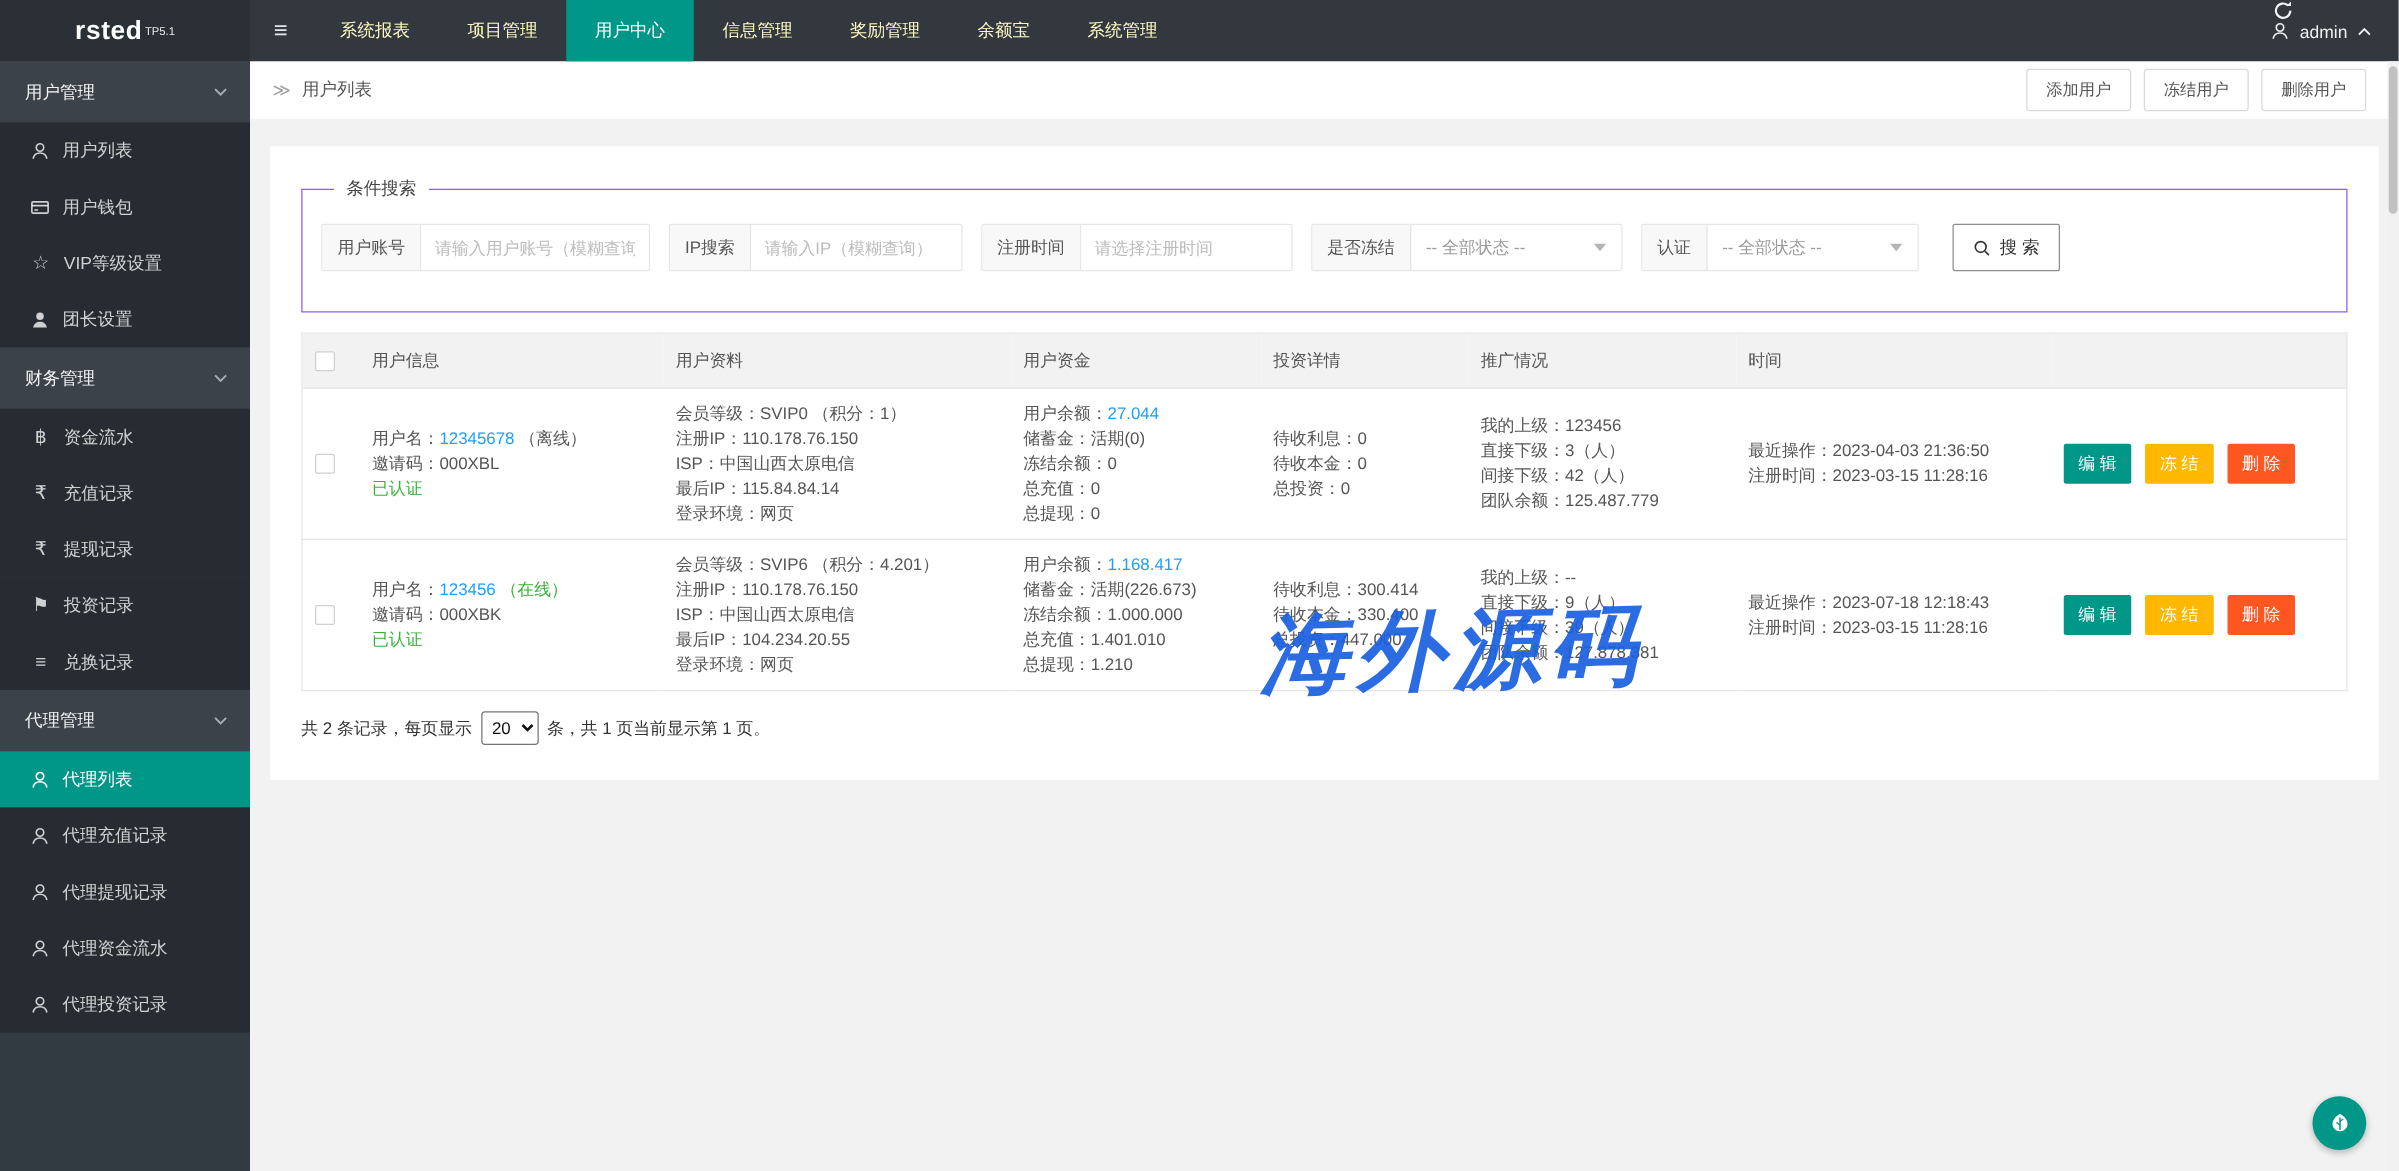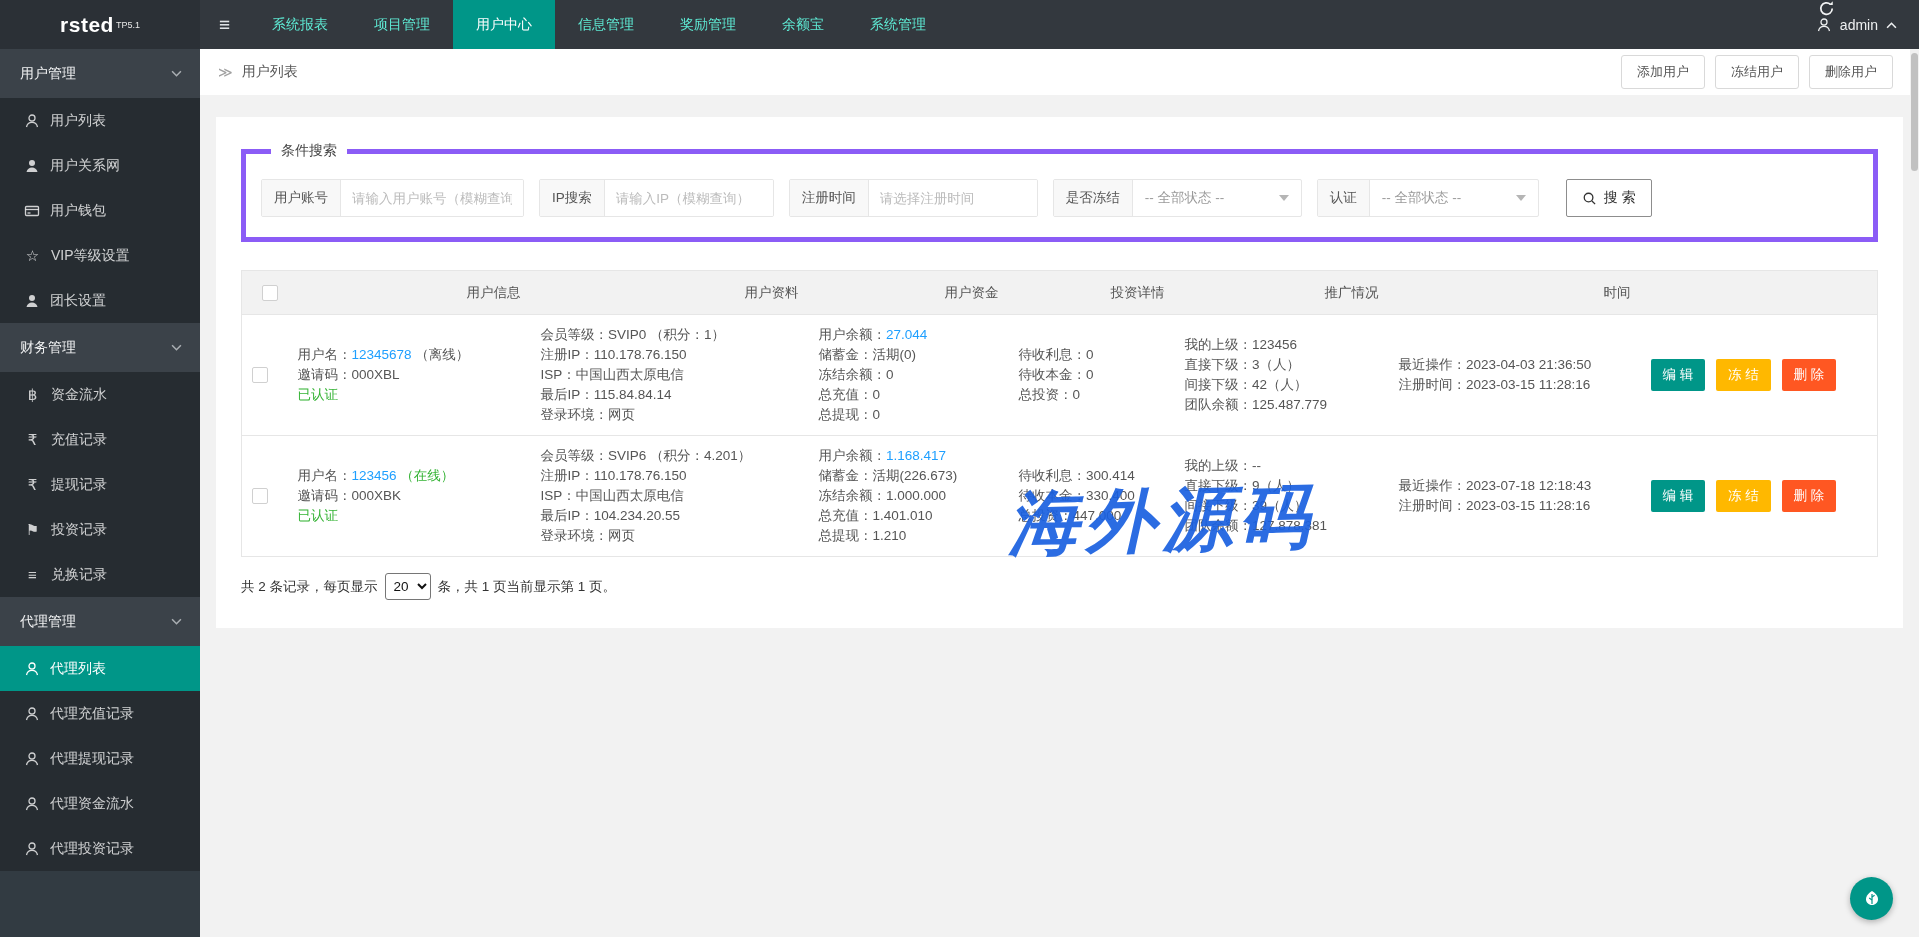--- a/index.html
+++ b/index.html
@@ -11,21 +11,21 @@
     font-size: 14px;
     color: #555;
   }
   
   .topbar { height: 49px; background: #33383e; display: flex; align-items: stretch; position: relative; z-index: 10; }
   .logo { width: 200px; background: #2b3036; color: #fff; display: flex; align-items: center; justify-content: center; }
   .logo b { font-size: 21px; font-weight: bold; letter-spacing: .5px; }
   .logo sup { font-size: 9px; margin-left: 2px; color: #e8e8e8; }
   .burger { display: flex; align-items: center; padding: 0 19px; color: #dfe3e6; font-size: 19px; cursor: pointer; }
   .topnav { display: flex; align-items: stretch; }
-  .topnav .tn { display: flex; align-items: center; padding: 0 23px; color: #5eead4; font-size: 14px; cursor: pointer; }
+  .topnav .tn { display: flex; align-items: center; padding: 0 23px; color: #fef9c3; font-size: 14px; cursor: pointer; }
   .topnav .tn.active { background: #009688; color: #fff; }
   .top-right { margin-left: auto; display: flex; align-items: stretch; flex-direction: column; }
   .icon-btn { display: flex; align-items: center; padding: 0 24px; cursor: pointer; }
   .admin-box { display: flex; align-items: center; gap: 8px; padding: 0 22px; color: #eef0f1; cursor: pointer; }
   
   .side { position: absolute; top: 49px; left: 0; bottom: 0; width: 200px; background: #323b42; z-index: 9; }
   .sgroup { height: 49px; background: #3b4249; color: #f2f3f4; display: flex; align-items: center; padding: 0 18px 0 20px; font-size: 14px; cursor: pointer; }
   .sgroup .gchev { margin-left: auto; opacity: .75; }
   .sitem { height: 45px; background: #262c31; color: rgba(255,255,255,.78); display: flex; align-items: center; gap: 10px; padding-left: 24px; font-size: 14px; cursor: pointer; }
   .sitem.active { background: #009688; color: #fff; }
@@ -34,35 +34,35 @@
   
   .main { margin-left: 200px; }
   .crumbbar { height: 46px; background: #fff; display: flex; align-items: center; justify-content: space-between; padding: 0 16px 0 18px; }
   .crumb { display: flex; align-items: center; gap: 9px; }
   .crumb .arr { color: #a0a0a0; font-size: 14px; }
   .crumb .ttl { color: #555; font-size: 14px; }
   .crumb-btns { display: flex; gap: 10px; margin-right: 10px; }
   .pg-btn { background: #fff; border: 1px solid #d9d9d9; border-radius: 3px; color: #555; font-size: 13px; padding: 7px 15px; cursor: pointer; font-family: inherit; }
   .card { margin: 22px 16px 0; background: #fff; padding: 25px 25px 28px; position: relative; }
   
-  fieldset.search { border: 5px solid #8b5cf6; padding: 19px 15px 20px; margin-bottom: 28px; }
+  fieldset.search { border: 1px solid #8b5cf6; padding: 19px 15px 32px; margin-bottom: 16px; }
   fieldset.search legend { font-size: 14px; color: #444; padding: 0 10px; margin-left: 10px; }
   .filters { display: flex; align-items: center; gap: 15px; }
   .igroup { display: flex; align-items: stretch; height: 38px; border: 1px solid #e6e6e6; border-radius: 2px; background: #fff; overflow: hidden; }
   .ilabel { background: #f8f8f8; border-right: 1px solid #e6e6e6; display: flex; align-items: center; padding: 0 12px; font-size: 13.5px; color: #555; white-space: nowrap; text-align: right; }
   .igroup input { border: 0; outline: 0; padding: 0 11px; font-size: 13.5px; color: #333; font-family: inherit; }
   .igroup input::placeholder { color: #bcbcbc; }
   .in-account { width: 182px; } .in-ip { width: 168px; } .in-time { width: 168px; }
   .selbox { display: flex; align-items: center; justify-content: space-between; width: 168px; padding: 0 12px; color: #9a9a9a; font-size: 13.5px; cursor: pointer; }
   .caret-down { width: 0; height: 0; border-left: 5px solid transparent; border-right: 5px solid transparent; border-top: 6px solid #b5b5b5; }
   .search-btn { height: 38px; display: inline-flex; align-items: center; gap: 7px; background: #fff; border: 1px solid #8d8d8d; border-radius: 2px; padding: 0 15px; font-size: 14px; color: #333; margin-left: 12px; cursor: pointer; font-family: inherit; }
   
   table.grid { width: 100%; border-collapse: collapse; border: 1px solid #e6e6e6; font-size: 13.5px; color: #555; table-layout: fixed; }
   table.grid thead tr { background: #f2f2f2; height: 44px; }
-  table.grid th { font-weight: normal; text-align: right; padding: 0 10px; color: #555; }
+  table.grid th { font-weight: normal; text-align: left; padding: 0 10px; color: #555; }
   table.grid td { padding: 10px 10px; border-top: 1px solid #e6e6e6; vertical-align: middle; line-height: 20px; }
   .chk { width: 16px; height: 16px; border: 1px solid #d0d0d0; border-radius: 2px; background: #fff; display: inline-block; vertical-align: middle; cursor: pointer; }
   .link { color: #1E9FFF; cursor: pointer; text-decoration: none; }
   .green { color: #35b335; }
   .dim { color: #555; }
   .btn-act { display: inline-block; padding: 7px 12px; border-radius: 2px; color: #fff; font-size: 13.5px; margin-right: 7px; cursor: pointer; border: 0; font-family: inherit; white-space: nowrap; }
   .b-edit { background: #009688; } .b-frz { background: #FFB800; } .b-del { background: #FF5722; }
   .col-chk { width: 46px; } .col-info { width: 243px; } .col-prof { width: 278px; }
   .col-fund { width: 200px; } .col-inv { width: 166px; } .col-pro { width: 214px; }
   .col-time { width: 252px; } .col-act { width: auto; }
@@ -137,27 +137,20 @@
     <svg class="gchev" width="11" height="7" viewBox="0 0 10 6">
         <path d="M1 1l4 4 4-4" stroke="#cfd3d6" stroke-width="1.4" fill="none"></path>
       </svg>
   </div>
   <div class="sitem">
     <svg class="sv" viewBox="0 0 16 16">
         <circle cx="8" cy="5" r="3" fill="none" stroke="currentColor" stroke-width="1.3"></circle>
         <path d="M2.5 14c.6-3 2.9-4.6 5.5-4.6s4.9 1.6 5.5 4.6" fill="none" stroke="currentColor" stroke-width="1.3"></path>
       </svg>
     <span>用户列表</span>
-  </div>
-  <div class="sitem">
-    <svg class="sv" viewBox="0 0 16 16">
-        <circle cx="8" cy="5" r="3" fill="currentColor"></circle>
-        <path d="M2.5 14c.6-3 2.9-4.6 5.5-4.6s4.9 1.6 5.5 4.6z" fill="currentColor"></path>
-      </svg>
-    <span>用户关系网</span>
   </div>
   <div class="sitem">
     <svg class="sv" viewBox="0 0 16 16">
         <rect x="1.5" y="3.5" width="13" height="9" rx="1" fill="none" stroke="currentColor" stroke-width="1.3"></rect>
         <line x1="1.5" y1="6.5" x2="14.5" y2="6.5" stroke="currentColor" stroke-width="1.3"></line>
         <line x1="3.5" y1="10" x2="6.5" y2="10" stroke="currentColor" stroke-width="1.3"></line>
       </svg>
     <span>用户钱包</span>
   </div>
   <div class="sitem">

